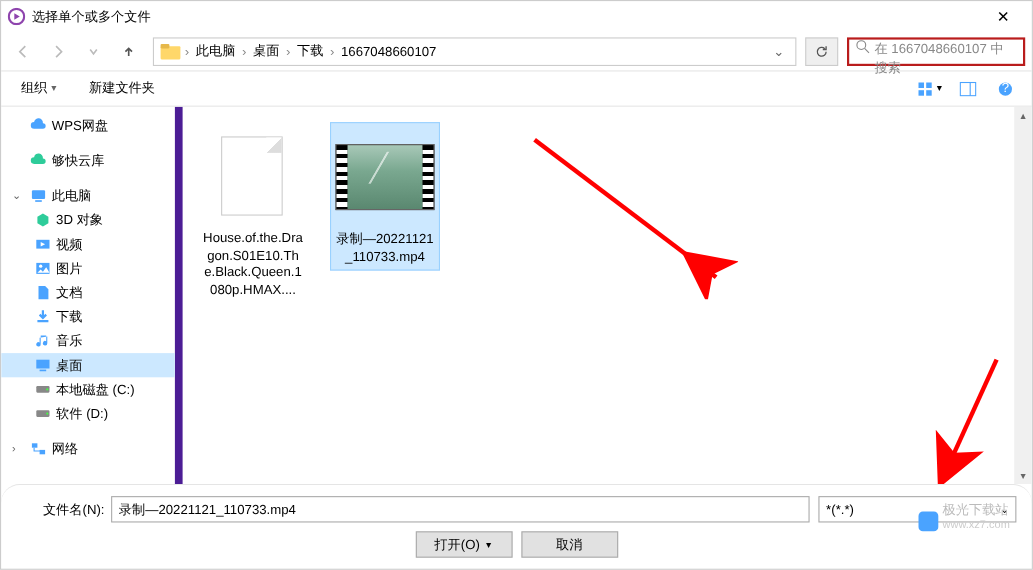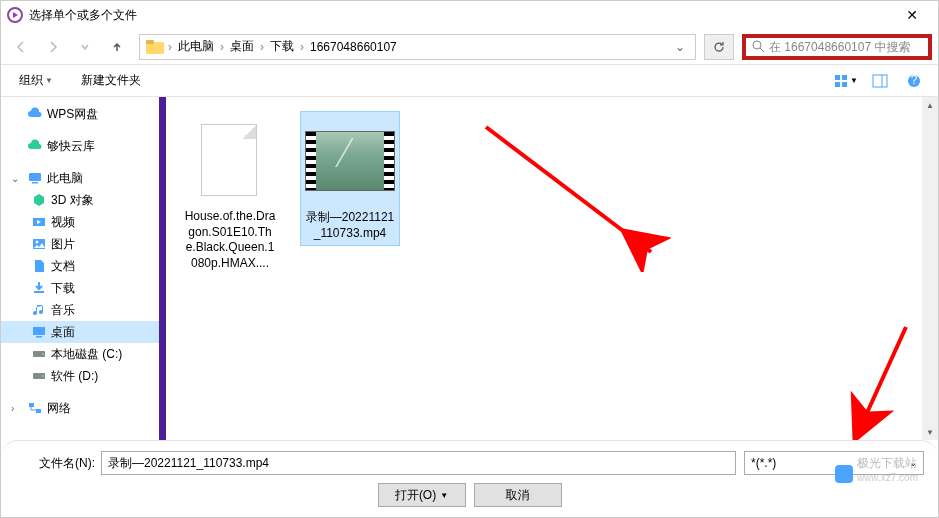--- a/index.html
+++ b/index.html
@@ -14,21 +14,21 @@
 
 .navbar { height: 36px; display: flex; align-items: center; padding: 0 6px; gap: 4px; border-bottom: 1px solid #e5e5e5; }
 .nav-btn { width: 28px; height: 26px; border: 1px solid transparent; background: transparent; display: flex; align-items: center; justify-content: center; color: #999; }
 .nav-btn.enabled { color: #555; }
 .folder-icon { width: 22px; height: 22px; }
 .breadcrumb { flex: 1; height: 26px; border: 1px solid #ccc; display: flex; align-items: center; padding: 0 4px; margin: 0 4px; }
 .breadcrumb .crumb { padding: 0 4px; cursor: pointer; }
 .breadcrumb .sep { color: #888; padding: 0 2px; }
 .breadcrumb .dropdown { margin-left: auto; color: #666; padding: 0 6px; }
 .refresh-btn { width: 30px; height: 26px; border: 1px solid #ccc; display: flex; align-items: center; justify-content: center; }
-.search-box { width: 190px; height: 26px; border: 4px solid #b91c1c; display: flex; align-items: flex-end; padding: 0 6px; color: #888; margin-left: 4px; }
+.search-box { width: 162px; height: 26px; border: 2px solid #b91c1c; display: flex; align-items: flex-start; padding: 0 6px; color: #888; margin-left: 4px; }
 .search-box .sicon { margin-right: 4px; }
 
 
 .toolbar { height: 32px; display: flex; align-items: center; padding: 0 10px; border-bottom: 1px solid #e5e5e5; }
 .tool-btn { padding: 4px 8px; margin-right: 12px; cursor: pointer; display: flex; align-items: center; gap: 2px; }
 .tool-btn .arrow { font-size: 8px; color: #666; }
 .toolbar-right { margin-left: auto; display: flex; gap: 6px; }
 .view-btn { width: 28px; height: 22px; border: 1px solid transparent; display: flex; align-items: center; justify-content: center; }
 
 

